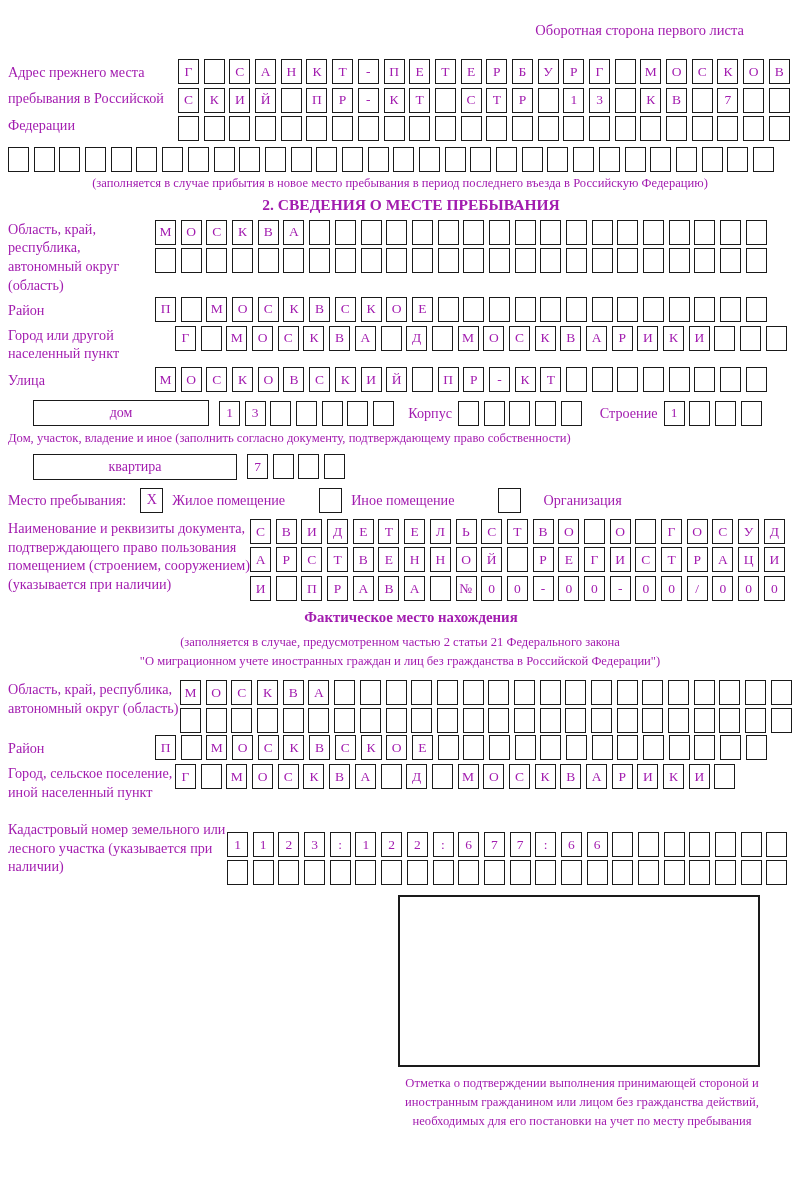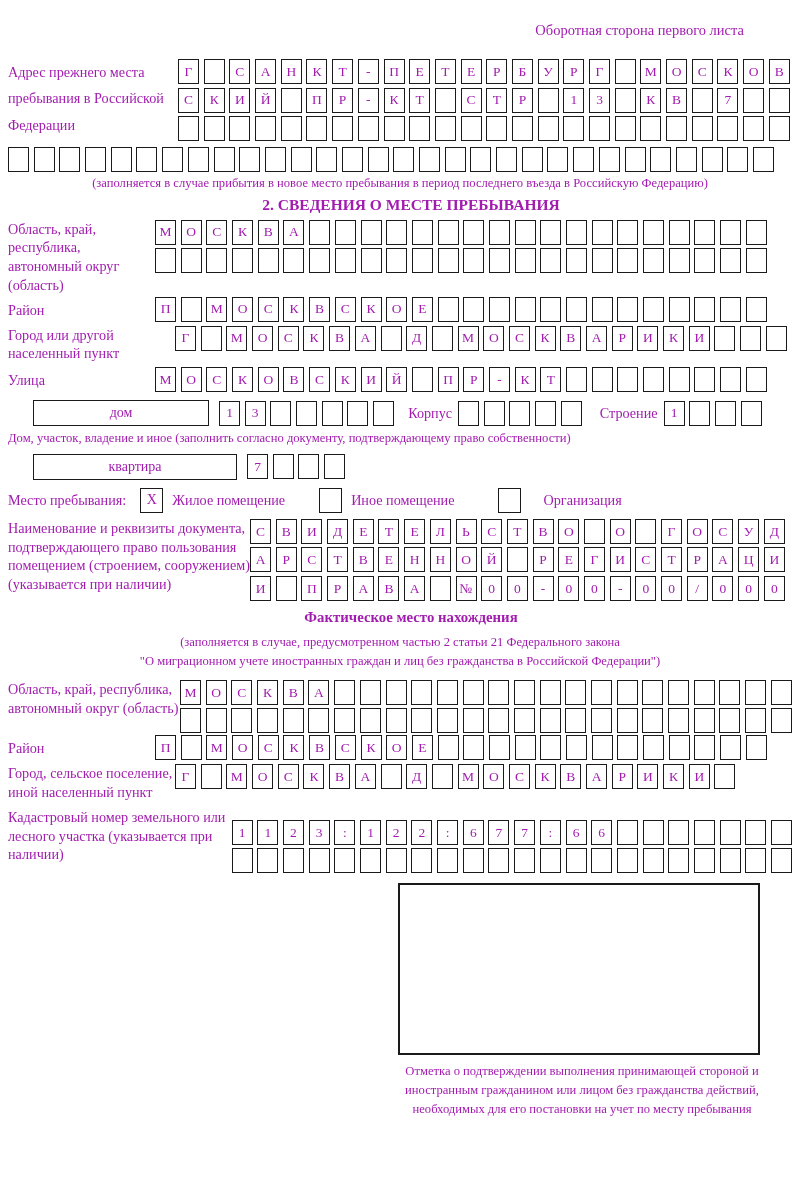--- a/index.html
+++ b/index.html
@@ -43,21 +43,21 @@
   .doc-block{margin:6px 8px 0 8px;}
   .doc-lbl{width:242px;}
   .fact-title{margin-top:8px;font-size:14.8px;}
   .fact-notes{margin-top:7px;font-size:12.6px;line-height:1.55;}
   .fobl-block{margin:8px 8px 0 8px;}
   .fobl-lbl{width:172px;}
   .fray-block{margin:2px 8px 0 8px;}
   .fray-lbl{width:147px;padding-top:4px;}
   .fgor-block{margin:4px 8px 0 8px;}
   .fgor-lbl{width:167px;}
-  .kad-block{margin:6px 8px 0 8px;justify-content:space-between;}
+  .kad-block{margin:18px 8px 0 8px;}
   .kad-lbl{width:219px;}
   .kad-rows{margin-top:12px;}
   .stamp-box{box-sizing:border-box;margin:10px 0 0 398px;width:362px;height:172px;
              border:2px solid #1a1a1a;}
   .stamp-cap{margin:7px 0 0 390px;width:384px;font-size:12.6px;line-height:1.5;}
 </style>
 </head>
 <body>
 
 <div class="page">

